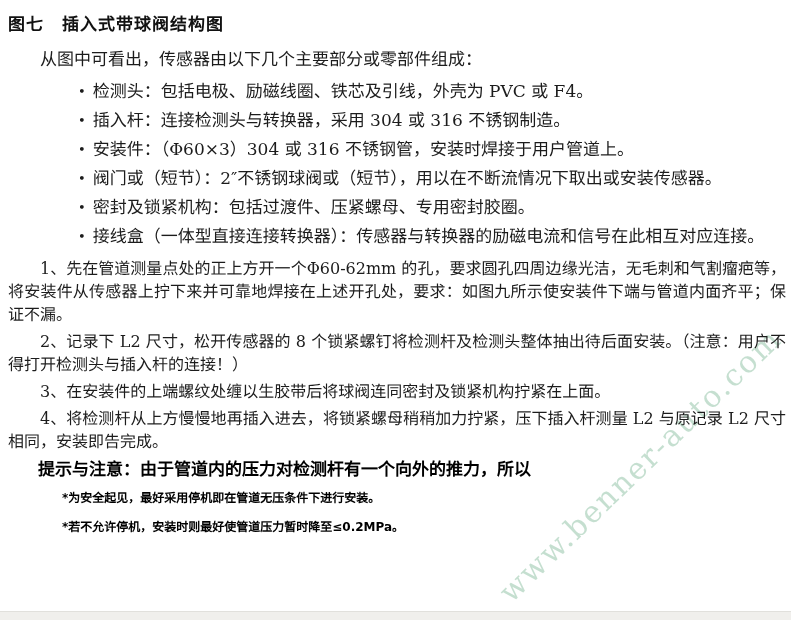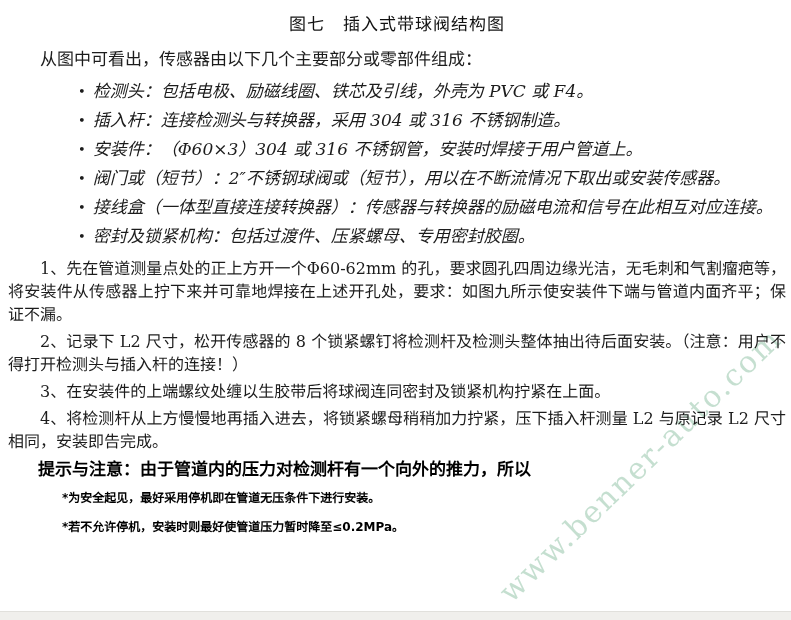--- a/index.html
+++ b/index.html
@@ -16,39 +16,37 @@
     color: #1c1c1c;
   }
   .page {
     position: absolute;
     left: 0; top: 0; right: 0; bottom: 0;
     padding: 8px 5px 0 8px;
     box-sizing: border-box;
   }
   .title {
     font-family: "DejaVu Sans", "Liberation Sans", sans-serif;
-    font-weight: normal;
+    font-weight: bold;
     font-size: 17px;
-    text-align: center;
     margin: 2px 0 12px 0;
     letter-spacing: 1px;
     color: #111111;
   }
   .intro {
     margin: 0 0 6px 0;
     text-indent: 32px;
     font-size: 17px;
     line-height: 24px;
   }
   .components {
     list-style: none;
     margin: 0 0 6px 0;
     padding: 0 0 0 70px;
     font-size: 17px;
-    font-style: italic;
   }
   .components li {
     line-height: 28px;
     white-space: nowrap;
   }
   .bullet {
     display: inline-block;
     margin-right: 7px;
     font-size: 13px;
     vertical-align: 1px;
@@ -115,24 +113,24 @@
     <li>
       <span class="bullet">•</span><span>插入杆：连接检测头与转换器，采用 304 或 316 不锈钢制造。</span>
     </li>
     <li>
       <span class="bullet">•</span><span>安装件：（Φ60×3）304 或 316 不锈钢管，安装时焊接于用户管道上。</span>
     </li>
     <li>
       <span class="bullet">•</span><span>阀门或（短节）：2″不锈钢球阀或（短节），用以在不断流情况下取出或安装传感器。</span>
     </li>
     <li>
-      <span class="bullet">•</span><span>接线盒（一体型直接连接转换器）：传感器与转换器的励磁电流和信号在此相互对应连接。</span>
+      <span class="bullet">•</span><span>密封及锁紧机构：包括过渡件、压紧螺母、专用密封胶圈。</span>
     </li>
     <li>
-      <span class="bullet">•</span><span>密封及锁紧机构：包括过渡件、压紧螺母、专用密封胶圈。</span>
+      <span class="bullet">•</span><span>接线盒（一体型直接连接转换器）：传感器与转换器的励磁电流和信号在此相互对应连接。</span>
     </li>
   </ul>
 
   <p class="step">1、先在管道测量点处的正上方开一个Φ60-62mm 的孔，要求圆孔四周边缘光洁，无毛刺和气割瘤疤等，将安装件从传感器上拧下来并可靠地焊接在上述开孔处，要求：如图九所示使安装件下端与管道内面齐平；保证不漏。</p>
   <p class="step">2、记录下 L2 尺寸，松开传感器的 8 个锁紧螺钉将检测杆及检测头整体抽出待后面安装。（注意：用户不得打开检测头与插入杆的连接！）</p>
   <p class="step">3、在安装件的上端螺纹处缠以生胶带后将球阀连同密封及锁紧机构拧紧在上面。</p>
   <p class="step">4、将检测杆从上方慢慢地再插入进去，将锁紧螺母稍稍加力拧紧，压下插入杆测量 L2 与原记录 L2 尺寸相同，安装即告完成。</p>
 
   <p class="note-heading">提示与注意：由于管道内的压力对检测杆有一个向外的推力，所以</p>
   <p class="note">*为安全起见，最好采用停机即在管道无压条件下进行安装。</p>

